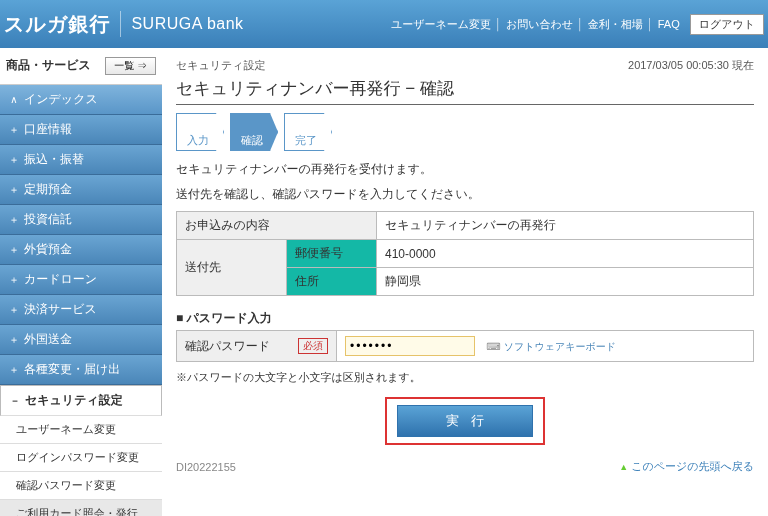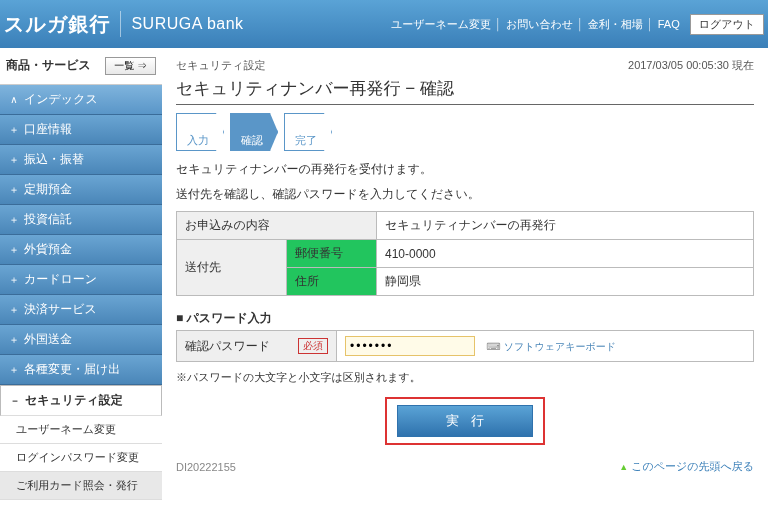--- a/index.html
+++ b/index.html
@@ -27,21 +27,21 @@
 .crumb{font-size:11px;color:#555}
 .timestamp{float:right;font-size:11px;color:#555}
 .page-title{font-size:17px;font-weight:normal;margin:4px 0 2px;border-bottom:1px solid #666;padding-bottom:4px}
 .steps{display:flex;margin:8px 0 10px}
 .step{position:relative;padding:19px 14px 2px 10px;font-size:11px;border:1px solid #5a96c8;color:#5a96c8;background:#fff;margin-right:6px;clip-path:polygon(0 0,calc(100% - 8px) 0,100% 50%,calc(100% - 8px) 100%,0 100%)}
 .step.active{background:#5a96c8;color:#fff}
 .msg{font-size:12px;margin:8px 0}
 .tbl{width:100%;border-collapse:collapse;margin:4px 0 14px}
 .tbl td,.tbl th{border:1px solid #bbb;padding:5px 8px;font-size:12px;text-align:left;font-weight:normal}
 .tbl .hd{background:#efefef;width:110px}
-.tbl .hd2{background:#22c55e;width:90px}
+.tbl .hd2{background:#14b8a6;width:90px}
 .section-head{font-size:12px;font-weight:bold;margin:6px 0 3px}
 .pw-table{width:100%;border-collapse:collapse}
 .pw-table td{border:1px solid #bbb;padding:5px 8px;font-size:12px}
 .pw-label-cell{background:#efefef;width:160px;position:relative}
 .req-badge{display:inline-block;border:1px solid #c33;color:#c33;font-size:10px;padding:0 4px;float:right}
 .pw-input{border:1px solid #e6c36a;background:#fffbe8;padding:2px 4px;width:130px;font-size:12px;letter-spacing:2px}
 .soft-kb{color:#4a86b8;font-size:10px;margin-left:8px;cursor:pointer;text-decoration:none}
 .soft-kb::before{content:"⌨";margin-right:3px;color:#888}
 .note{font-size:11px;margin:8px 0 12px}
 .exec-wrap{text-align:center;margin:10px 0}
@@ -116,20 +116,21 @@
     <div class="nav-item">
         <span class="nav-mark">＋</span>
         <span>各種変更・届け出</span>
       </div>
     <div class="nav-item selected">
         <span class="nav-mark">－</span>
         <span>セキュリティ設定</span>
       </div>
     <div class="sub-item">ユーザーネーム変更</div>
     <div class="sub-item">ログインパスワード変更</div>
+    <div class="sub-item">確認パスワード変更</div>
     <div class="sub-item active">ご利用カード照会・発行</div>
 
   </div>
 
   <div class="main">
     <div>
       <span class="crumb">セキュリティ設定</span>
       <span class="timestamp">2017/03/05  00:05:30 現在</span>
     </div>
     <h1 class="page-title">セキュリティナンバー再発行 − 確認</h1>

